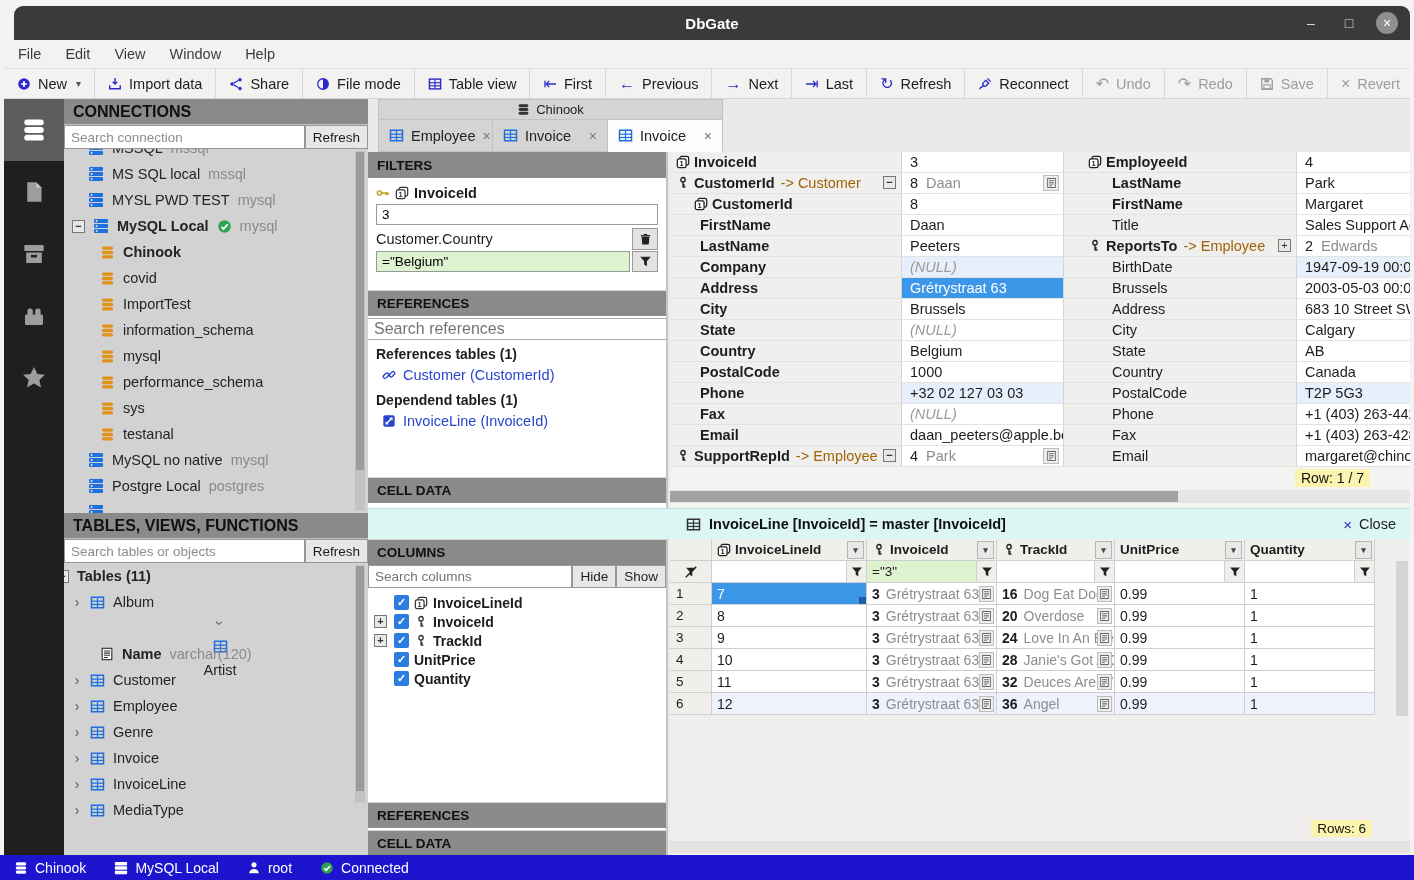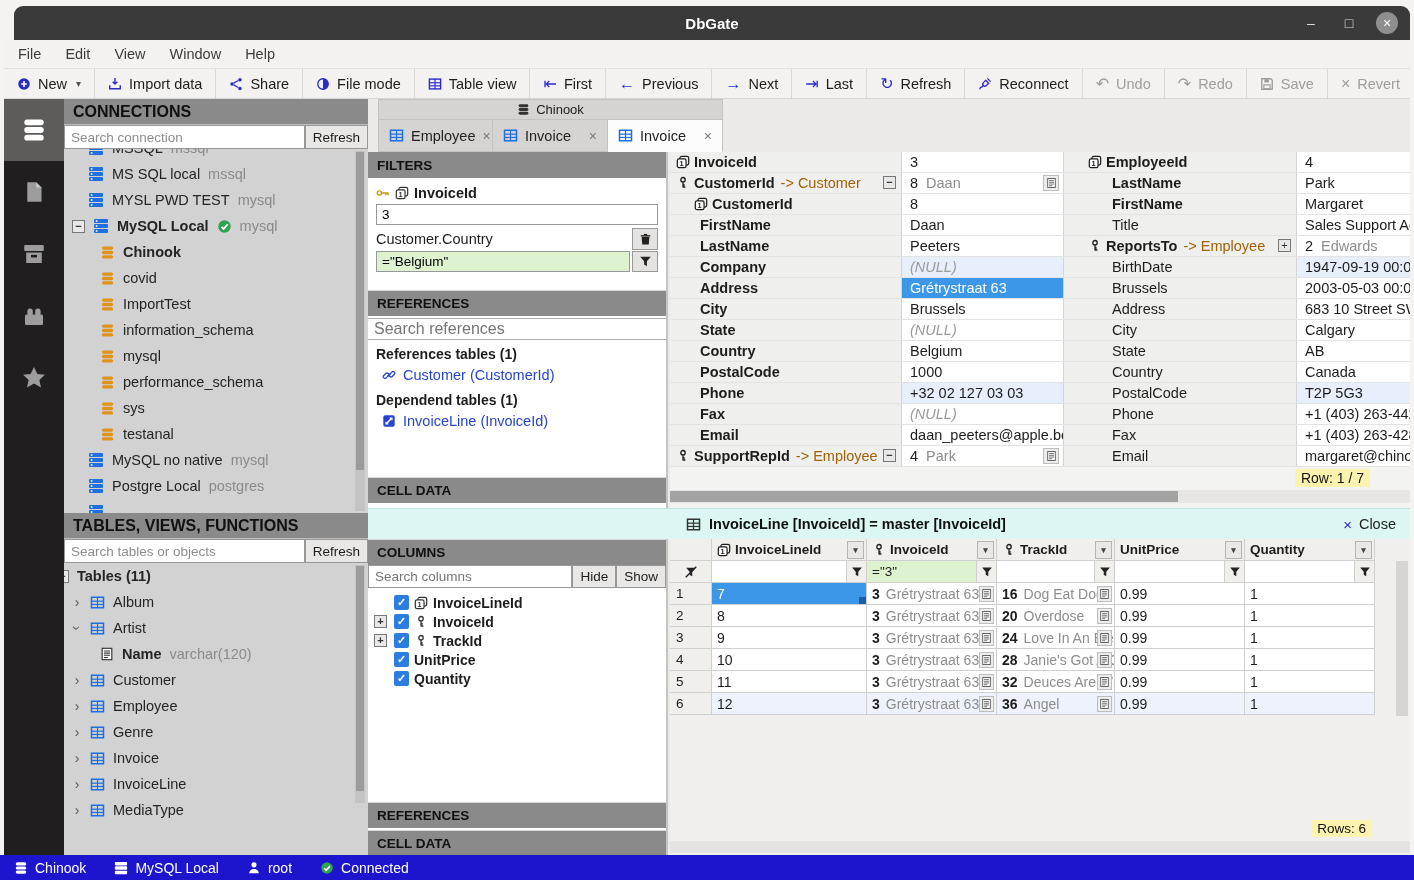--- a/index.html
+++ b/index.html
@@ -536,21 +536,21 @@
             <span class="mbox">−</span>
             <span>Tables (11)</span>
           </div>
         <div class="trow" style="padding-left:8px;">
             <span class="chev">›</span>
             <svg class="ic" width="15" height="15" style="color:#1f6fde">
               <use href="#i-table"></use>
             </svg>
             <span>Album</span>
           </div>
-        <div class="trow" style="padding-left:8px;">
+        <div class="trow" style="padding-left:8px;flex-direction:column;">
             <span class="chev open">›</span>
             <svg class="ic" width="15" height="15" style="color:#1f6fde">
               <use href="#i-table"></use>
             </svg>
             <span>Artist</span>
           </div>
         <div class="trow" style="padding-left:36px;">
             <svg class="ic" width="14" height="14" style="color:#333">
               <use href="#i-doclines"></use>
             </svg>

